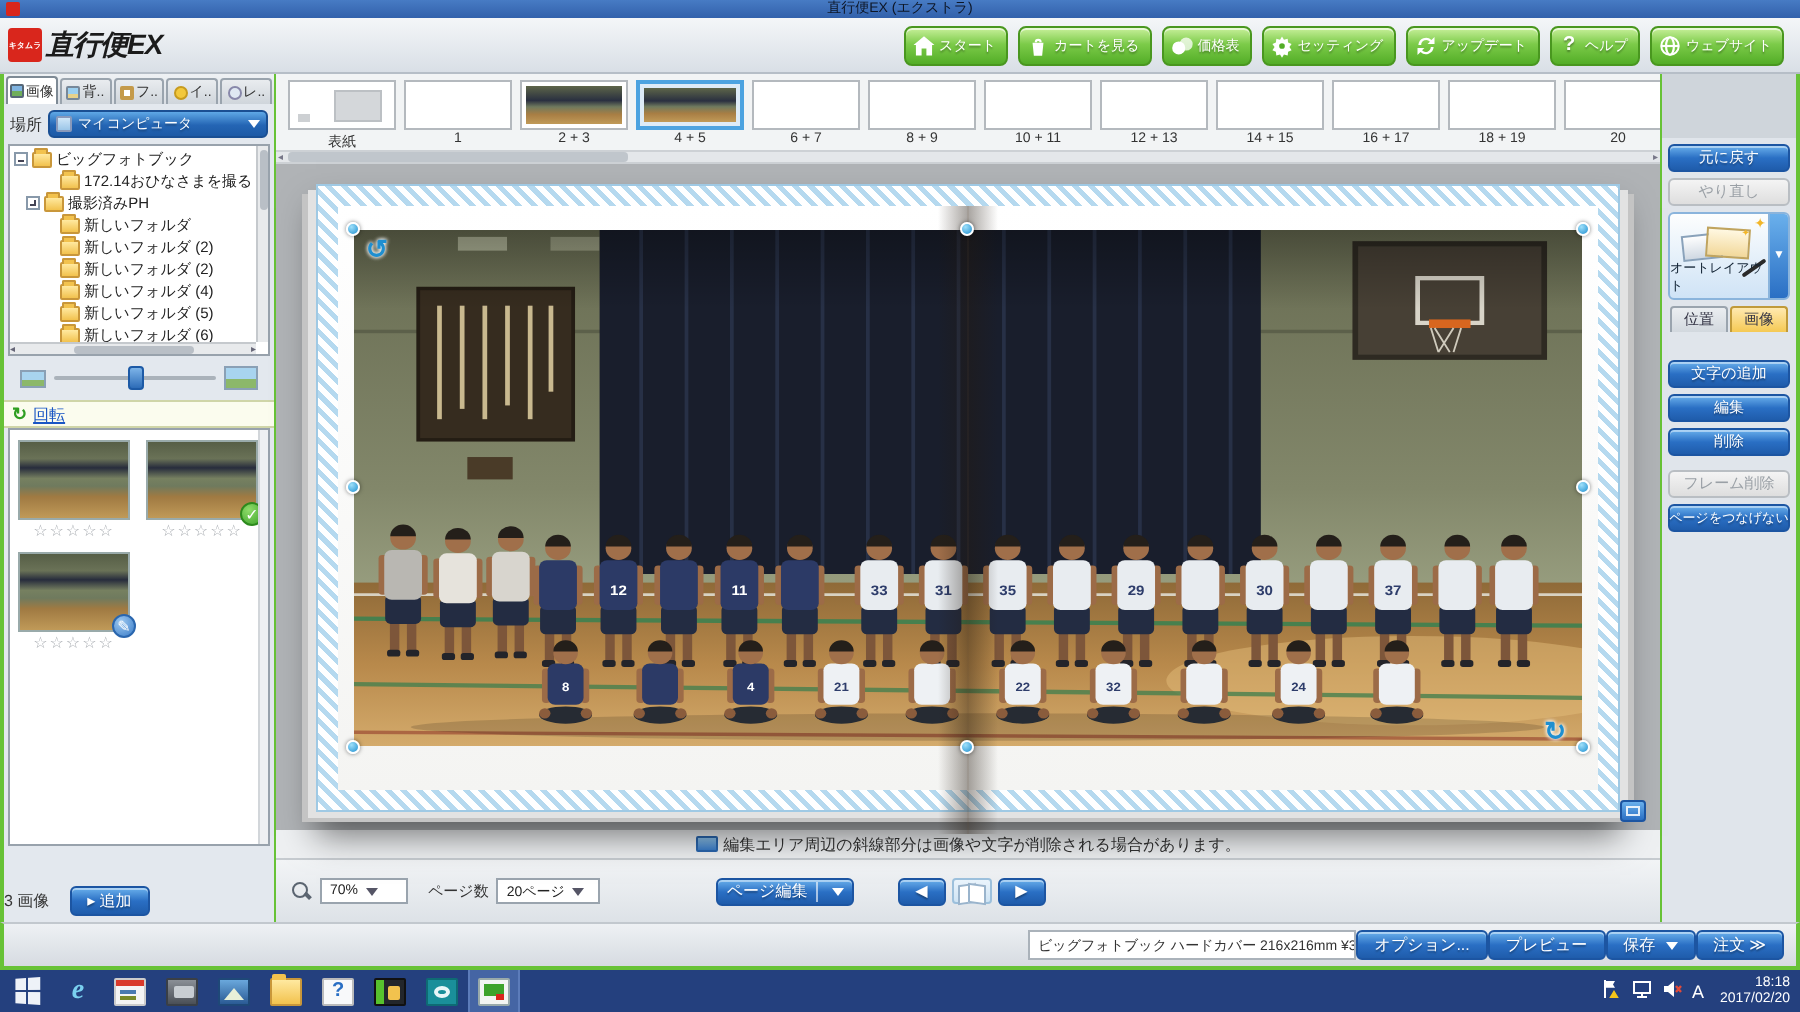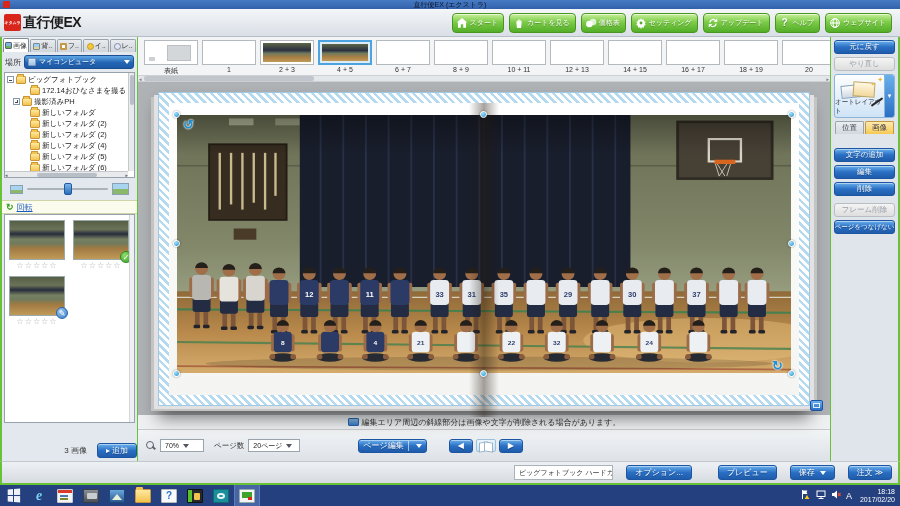--- a/index.html
+++ b/index.html
@@ -15,21 +15,21 @@
     background:#d9261c; border-radius:1px; }
   .titlebar .tb-title { font-size:7px; color:#0d1626; line-height:9px; }
 
   
   .header { height:28px; background:linear-gradient(#f4f6f8,#d9dfe6);
     border-bottom:1px solid #b6bec7; display:flex; align-items:center; padding:0 4px; }
   .logo { display:flex; align-items:center; gap:2px; }
   .logo-badge { width:17px; height:17px; background:#d9261c; border-radius:2px;
     color:#fff; font-size:4px; display:flex; align-items:center; justify-content:center;
     font-weight:bold; }
-  .logo-text { font-size:14px; font-weight:bold; color:#1b1b1b;
+  .logo-text { font-size:14px; font-weight:bold; font-style:italic; color:#1b1b1b;
     letter-spacing:-0.5px; }
   .header-spacer { flex:1; }
   .gbtns { display:flex; gap:5px; padding-right:4px; }
   .gbtn { height:20px; min-width:38px; padding:0 5px 0 3px; border-radius:4px;
     background:linear-gradient(#c8f09b,#7ccb49 45%,#53ad27);
     border:1px solid #49971f; box-shadow:inset 0 1px 0 rgba(255,255,255,.6);
     display:flex; align-items:center; gap:2px; color:#fff; font-size:7px;
     text-shadow:0 1px 1px rgba(0,0,0,.35); cursor:pointer; }
   .gi { width:12px; height:12px; display:inline-flex; }
   .gi svg { width:12px; height:12px; }
@@ -113,21 +113,21 @@
   .timg { width:56px; height:40px; border:1px solid #9aa; position:relative;
     background:linear-gradient(180deg,#565e46 0%,#6a7257 22%,#272c3c 34%,#768060 48%,#6f7a5e 58%,#a07a42 72%,#c09a58 100%); }
   .badge { position:absolute; right:-4px; bottom:-4px; width:12px; height:12px;
     border-radius:50%; color:#fff; font-size:8px; line-height:12px; text-align:center; }
   .badge.check { background:radial-gradient(circle at 35% 30%,#8fdc6a,#3da32a); border:1px solid #2d8a1d; }
   .badge.pencil { background:radial-gradient(circle at 35% 30%,#9cc8f0,#3a7cc8); border:1px solid #2a66ae; }
   .stars { text-align:center; color:#a9adb2; font-size:8px; letter-spacing:1px;
     margin-top:1px; }
   .thumbs-scroll { position:absolute; right:0; top:0; bottom:0; width:5px;
     background:#eef0f2; border-left:1px solid #d2d6da; }
-  .lsb-bottom { height:22px; display:flex; align-items:center; justify-content:flex-end;
+  .lsb-bottom { height:22px; display:flex; align-items:center; justify-content:flex-start;
     gap:10px;margin-top:16px; }
   .count-text { font-size:8px; color:#333; }
   .bluebtn { background:linear-gradient(#6ab0ec,#2a6fc4 50%,#1f5cab);
     border:1px solid #1c55a2; border-radius:3px; color:#fff; font-size:8px;
     display:inline-flex; align-items:center; justify-content:center; gap:2px;
     padding:0 8px; height:15px; cursor:pointer; text-shadow:0 1px 1px rgba(0,0,0,.35);
     box-shadow:inset 0 1px 0 rgba(255,255,255,.45); white-space:nowrap; }
   .bluebtn.disabled { background:linear-gradient(#f4f4f4,#dedede); color:#9aa0a6;
     border-color:#b9bec3; text-shadow:none; box-shadow:none; cursor:default; }
 
@@ -208,21 +208,21 @@
   .bookico { width:20px; height:13px; position:relative;
     background:linear-gradient(#eaf4fc,#cfe4f4); border:1px solid #9cc0dc; border-radius:2px; }
   .bookico::before,.bookico::after { content:""; position:absolute; top:2px; width:7px;
     height:8px; background:#fff; border:1px solid #9ab4cc; }
   .bookico::before { left:2px; transform:skewY(-8deg); }
   .bookico::after { right:2px; transform:skewY(8deg); }
   .navgrp { display:flex; align-items:center; gap:3px; margin-left:18px; }
 
   
   .rsb { width:67px; background:#e0e5eb; display:flex; flex-direction:column;
-    padding:3px 3px 0 3px; gap:3px; }
+    padding:3px 3px 0 3px; gap:3px;margin-top:32px; }
   .rsb .bluebtn { width:100%; padding:0 2px; height:14px; font-size:7.5px; }
   .autolayout { height:44px; display:flex; border:1px solid #8ab4dc; border-radius:3px;
     background:linear-gradient(#fdfefe,#cfe3f6); cursor:pointer; overflow:hidden; }
   .al-main { flex:1; position:relative; display:flex; flex-direction:column;
     align-items:center; justify-content:flex-end; padding-bottom:1px; }
   .al-art { position:absolute; top:4px; left:6px; width:40px; height:22px; }
   .al-book1 { position:absolute; left:0; top:6px; width:20px; height:13px;
     background:linear-gradient(#fefefe,#cfd8e2); border:1px solid #8aa2ba; transform:rotate(-6deg); }
   .al-book2 { position:absolute; left:12px; top:3px; width:22px; height:15px;
     background:linear-gradient(#fff8e2,#f2d89a); border:1px solid #c0a45e; transform:rotate(4deg); }
@@ -255,21 +255,21 @@
   .dbtn.minus { width:22px; height:12px; border-radius:4px;
     background:linear-gradient(#f4f8fc,#d6e4f0); border:1px solid #9ab8d2; color:#567; font-size:10px; }
   .rsb .gap8 { height:8px; }
   .rsb .gap2 { height:1px; }
   .nowrap { white-space:nowrap; }
 
   
   .statusbar { height:24px; background:linear-gradient(#eef1f4,#d6dbe1);
     border-top:1px solid #c2c8ce; border-bottom:2px solid #67c236;
     border-left:2px solid #67c236; border-right:2px solid #67c236;
-    display:flex; align-items:center; padding:0 6px 0 512px; gap:13px; }
+    display:flex; align-items:center; padding:0 6px 0 512px; gap:0; }
   .prod-info { width:176px; height:15px; background:#fff; border:1px solid #aab2ba;
     display:flex; align-items:center; padding:0 4px; font-size:7px; color:#333;
     white-space:nowrap; overflow:hidden; }
   .sb-spacer { flex:1; }
   .sbtn { height:15px; }
   .save-caret { width:0; height:0; border-left:3px solid transparent;
     border-right:3px solid transparent; border-top:4px solid #fff; margin-left:3px; }
 
   
   .taskbar { height:21px; background:#24407e; display:flex; align-items:stretch; }

